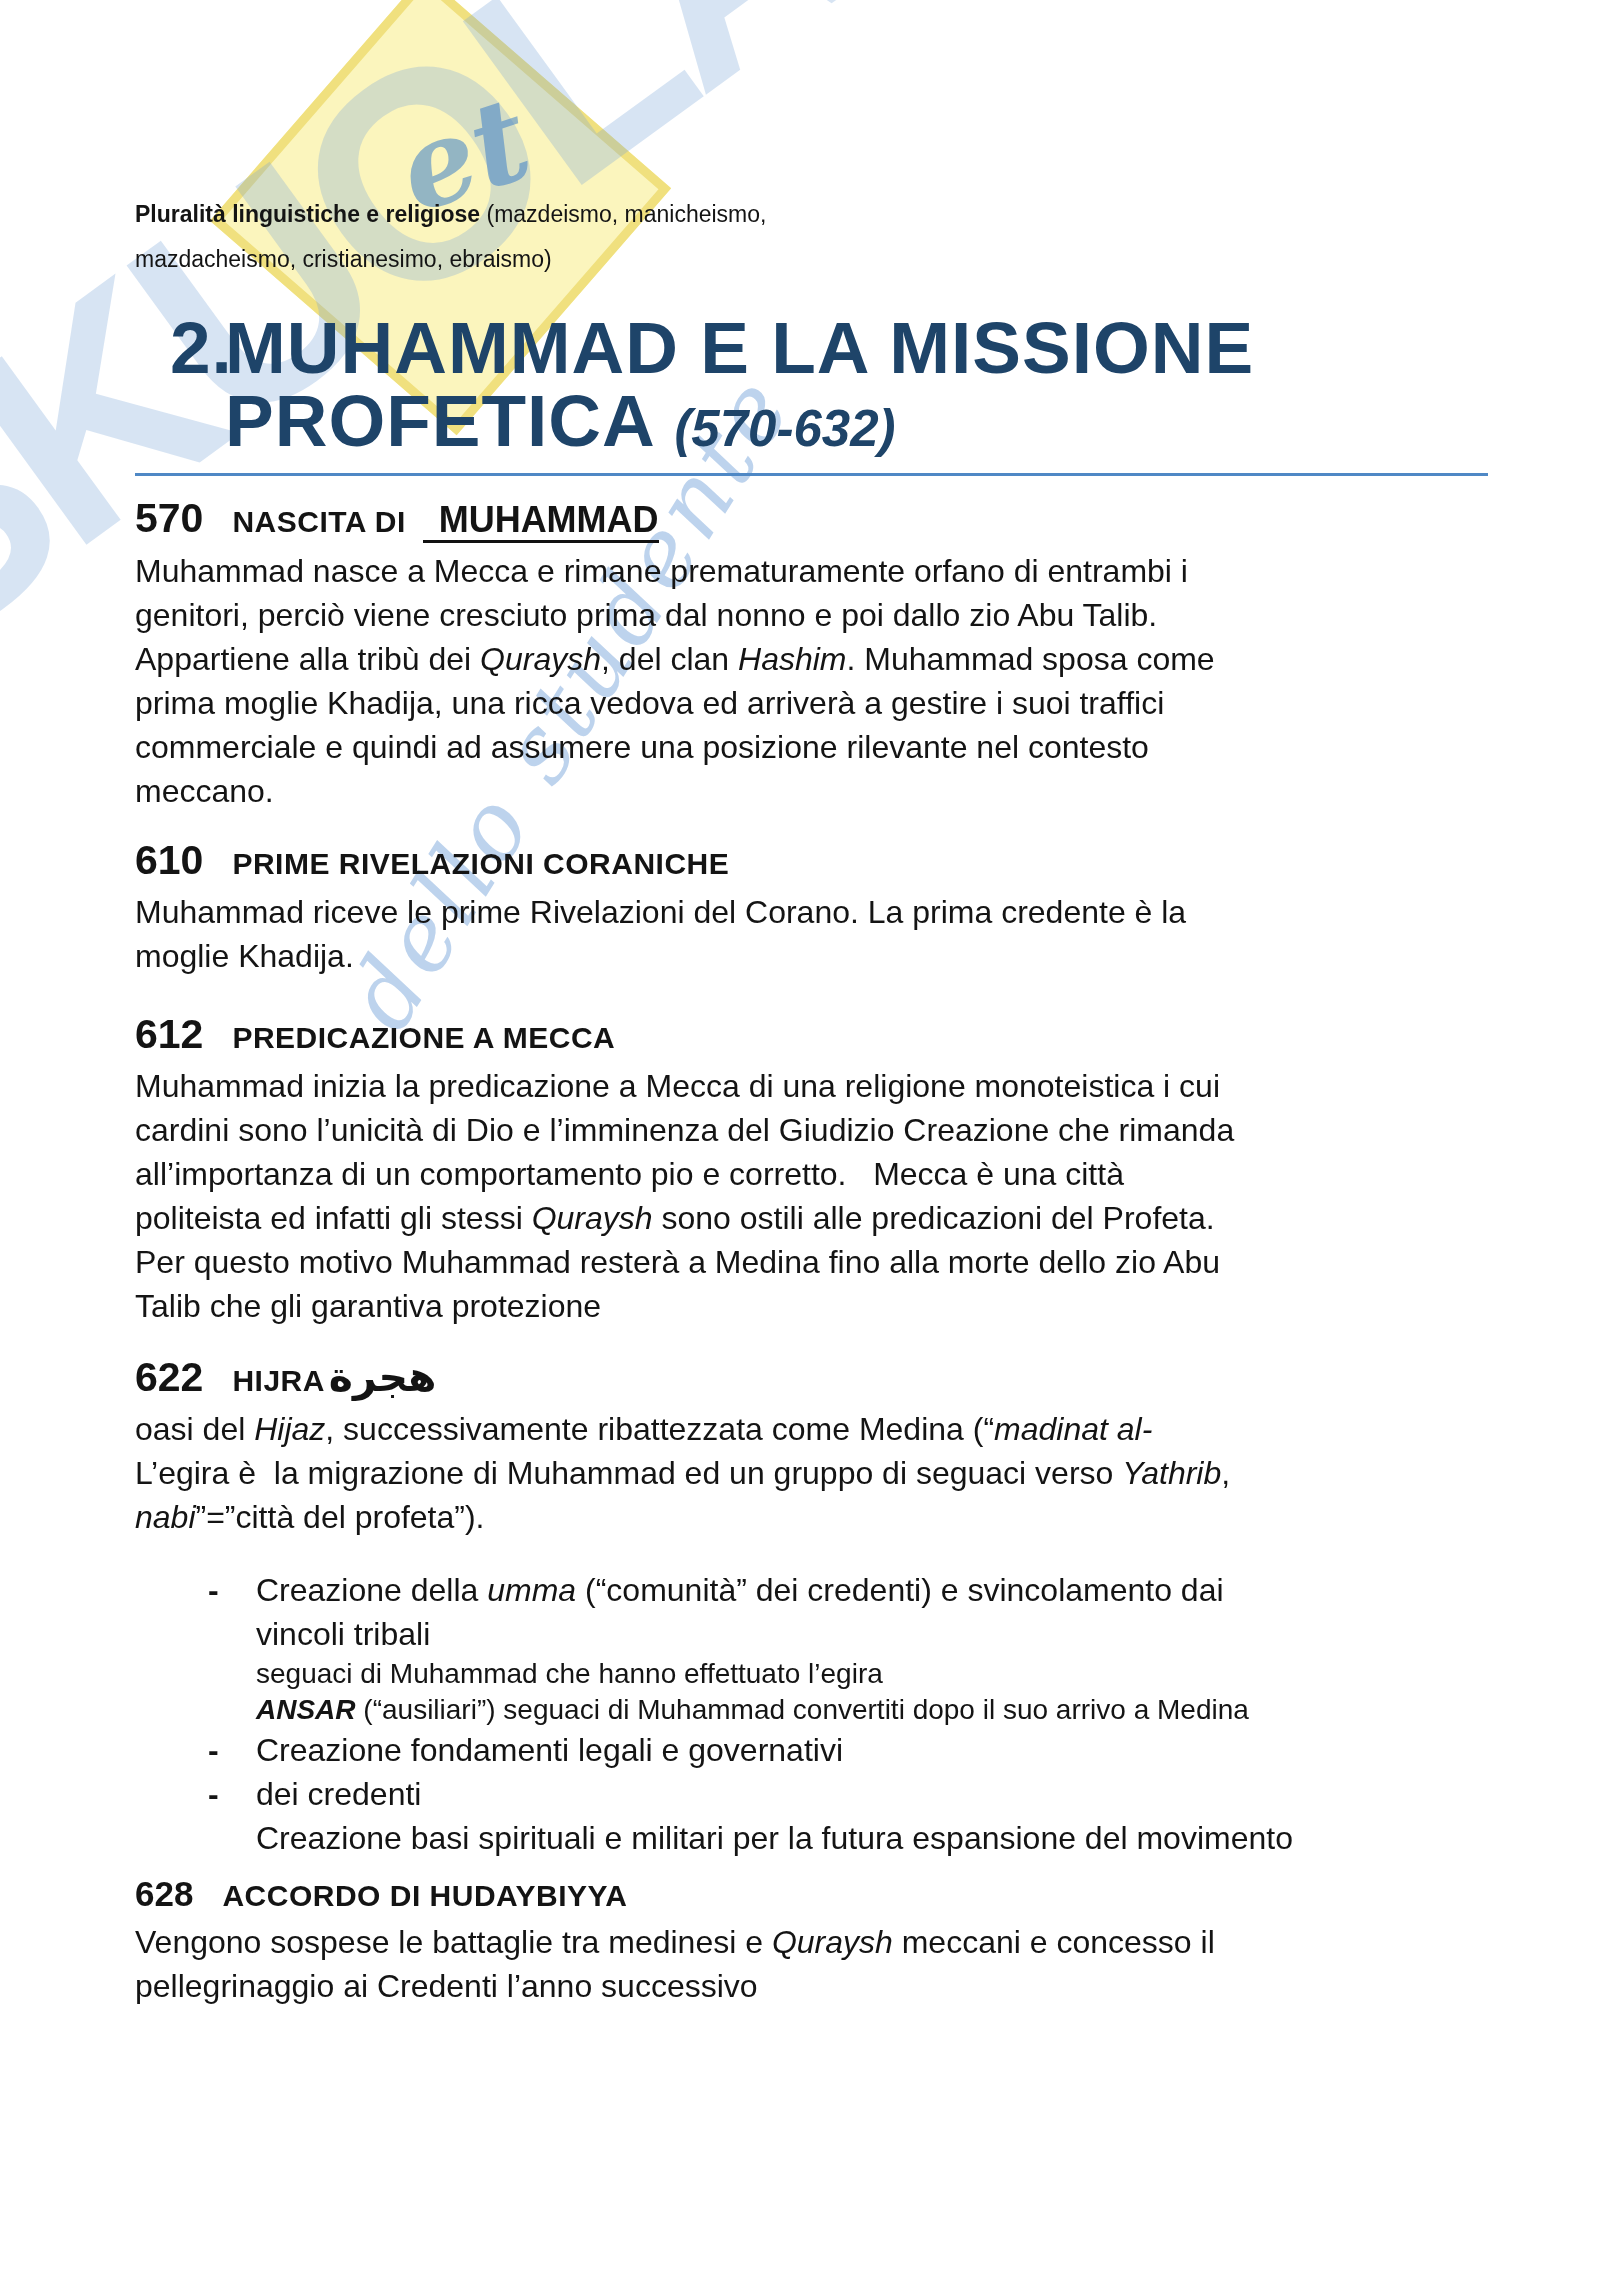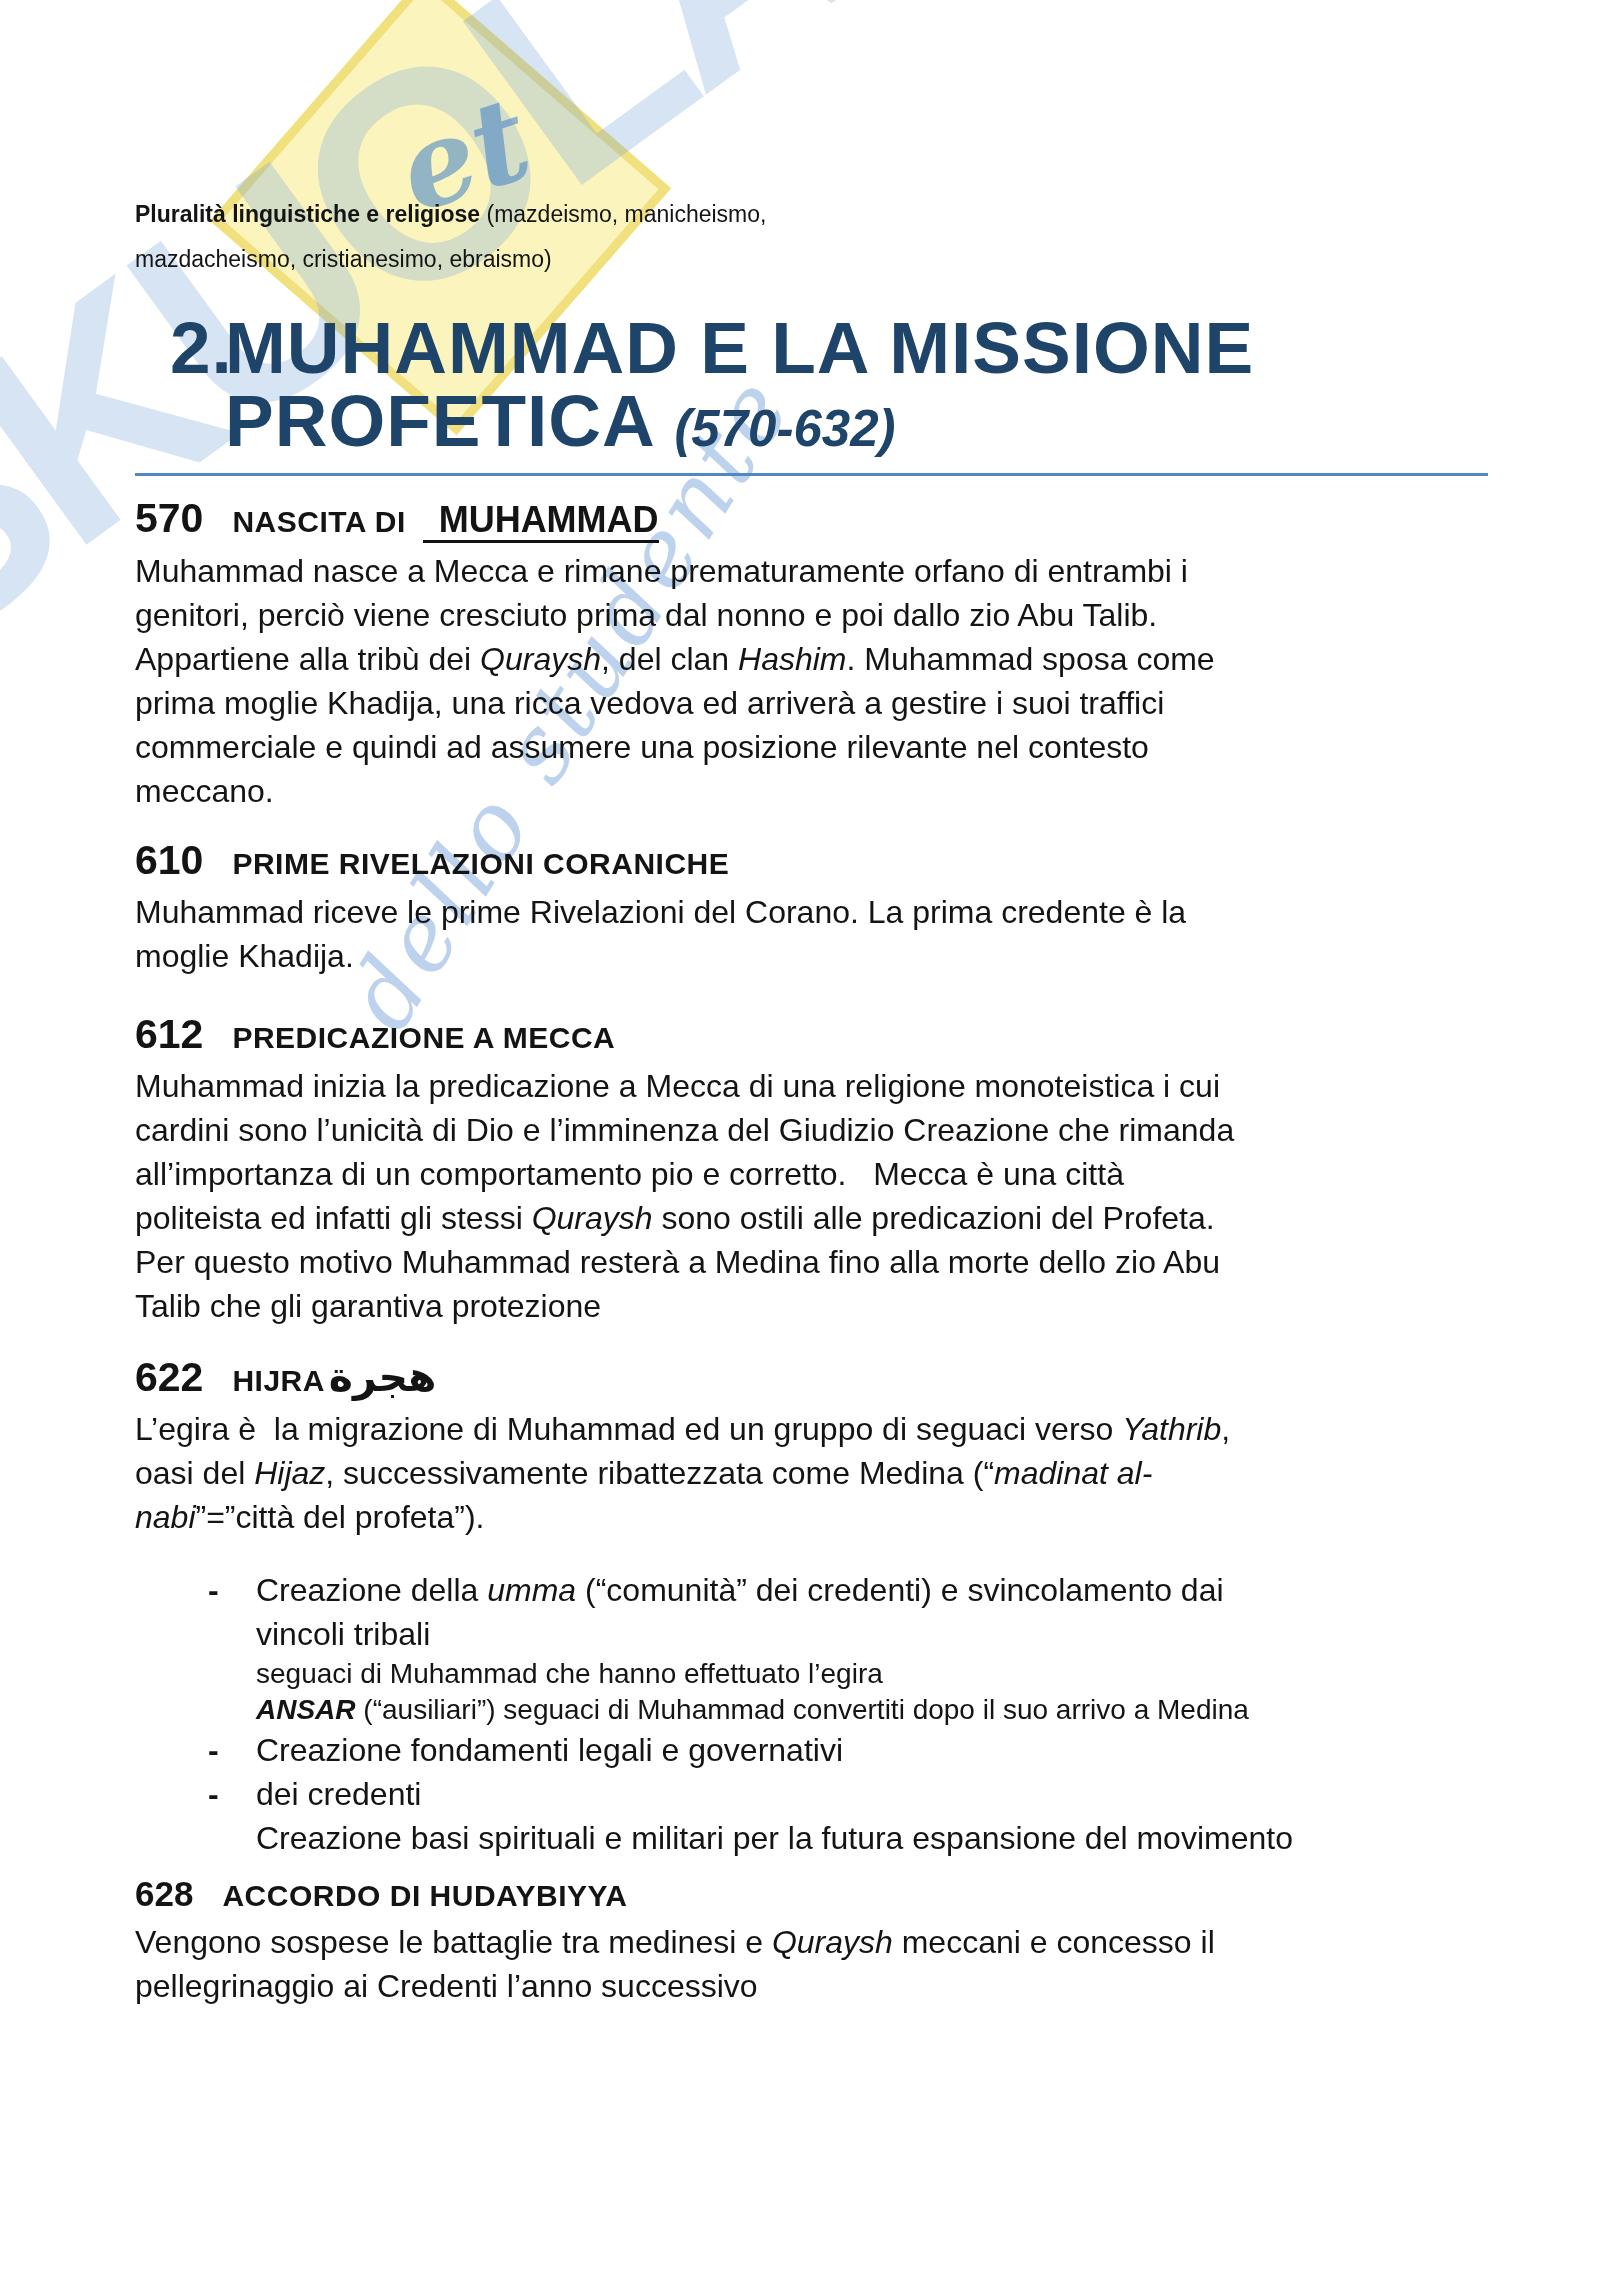--- a/index.html
+++ b/index.html
@@ -143,22 +143,22 @@
           <div class="tline"><span>Talib che gli garantiva protezione</span></div>
         </div>
     </div>
 
     <div class="section s622">
       <div class="sec-head">
         <span class="sec-num">622</span>
         <span class="sec-label"><span>HIJRA</span><span class="arabic">هجرة</span></span>
       </div>
       <div class="sec-body">
+          <div class="tline"><span>oasi del </span><span class="i">Hijaz</span><span>, successivamente ribattezzata come Medina (“</span><span class="i">madinat al-</span></div>
           <div class="tline"><span>L’egira è&nbsp; la migrazione di Muhammad ed un gruppo di seguaci verso </span><span class="i">Yathrib</span><span>,</span></div>
-          <div class="tline"><span>oasi del </span><span class="i">Hijaz</span><span>, successivamente ribattezzata come Medina (“</span><span class="i">madinat al-</span></div>
           <div class="tline"><span class="i">nabi</span><span>”=”città del profeta”).</span></div>
         </div>
 
       <div class="bullets">
         <div class="bullet">
           <span class="dash">-</span>
           <div>
               <div class="tline"><span>Creazione della </span><span class="i">umma</span><span> (“comunità” dei credenti) e svincolamento dai</span></div>
               <div class="tline"><span>vincoli tribali</span></div>
             </div>

